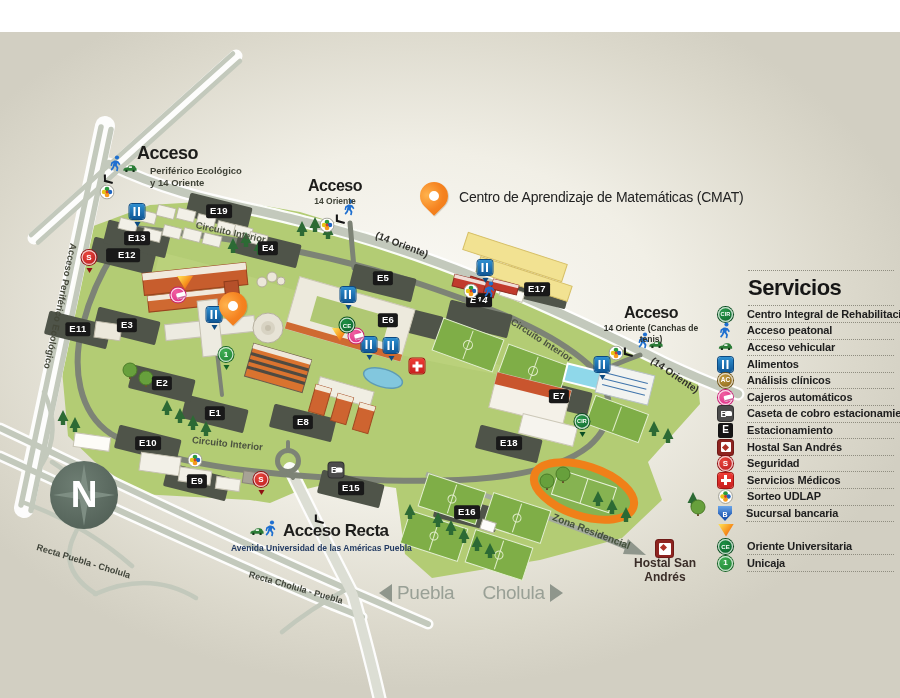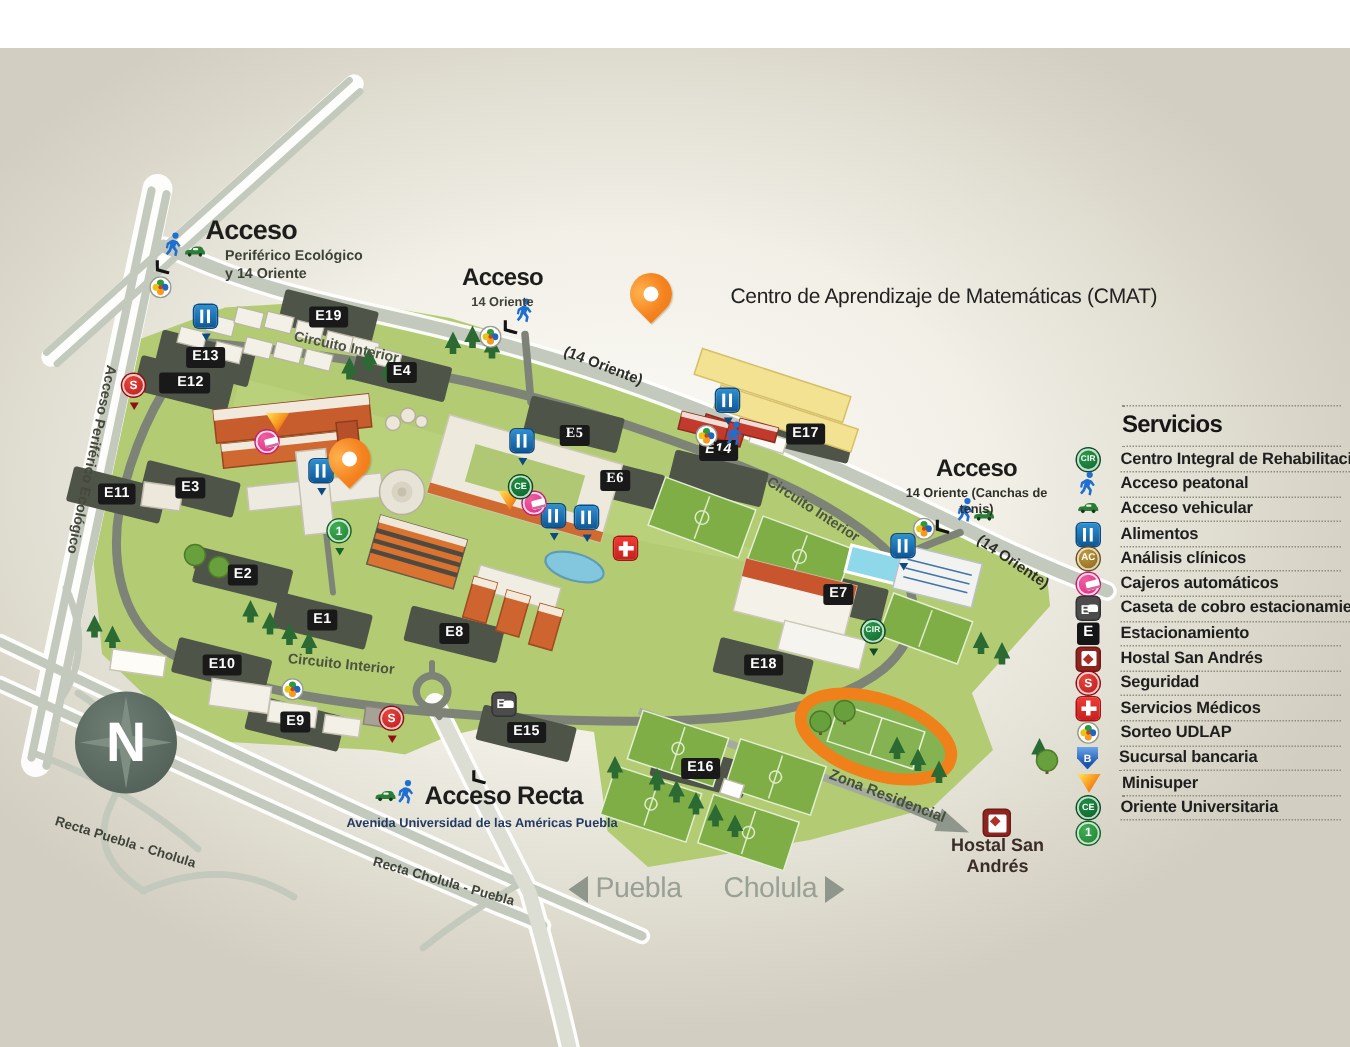--- a/index.html
+++ b/index.html
@@ -110,21 +110,21 @@
   .compass{position:absolute;z-index:3;left:50px;top:429px;width:68px;height:68px;}
   .compass .disc{position:absolute;inset:0;border-radius:50%;
     background:radial-gradient(circle at 40% 35%,#6e7e73,#4c5a51);}
   .compass .star{position:absolute;inset:3px;background:#7e8e83;
     clip-path:polygon(50% 0,57% 43%,100% 50%,57% 57%,50% 100%,43% 57%,0 50%,43% 43%);}
   .compass .n{position:absolute;inset:0;display:flex;align-items:center;justify-content:center;
     color:#fff;font-weight:800;font-size:37px;}
 
   
   .legend{position:absolute;z-index:6;left:718px;top:238px;width:176px;}
-  .legend-title{margin-left:30px;font-weight:700;font-size:16px;letter-spacing:-.5px;color:#161616;
+  .legend-title{margin-left:30px;font-weight:700;font-size:22px;letter-spacing:-.5px;color:#161616;
     border-top:1px dotted #8f8d80;border-bottom:1px dotted #8f8d80;padding:4px 0 4px 0;}
   .lrow{display:flex;align-items:center;height:16.6px;}
   .lrow .micon{margin-right:0;}
   .llab{flex:1;margin-left:14px;height:100%;display:flex;align-items:center;
     border-bottom:1px dotted #8f8d80;font-weight:600;font-size:11px;letter-spacing:-.15px;color:#1e1e1e;white-space:nowrap;}
 </style>
 </head>
 <body>
 
 <div class="stage">
@@ -423,21 +423,21 @@
       <div>Periférico Ecológico</div>
       <div>y 14 Oriente</div>
     </div>
   </div>
 
   <div class="ann ann-acc14" style="left:300px;top:146px;">
     <div class="acc-title">Acceso</div>
     <div class="acc-sub">14 Oriente</div>
   </div>
 
-  <div class="ann ann-cmat" style="left:419px;top:147px;gap:28px;">
+  <div class="ann ann-cmat" style="left:419px;top:147px;">
     <div style="position:relative;width:30px;height:44px;">
       <div class="pinwrap" style="left:15px;top:44px;">
           <div class="bigpin"></div>
         </div>
     </div>
     <div class="cmat-label">Centro de Aprendizaje de Matemáticas (CMAT)</div>
   </div>
 
   <div class="ann ann-canchas" style="left:592px;top:273px;">
     <div class="acc-title">Acceso</div>
@@ -537,39 +537,39 @@
             </svg>
           </span>
           <span class="llab">Sorteo UDLAP</span>
         </div>
         <div class="lrow">
           <span class="micon i-banco glyph-after"></span>
           <span class="llab">Sucursal bancaria</span>
         </div>
         <div class="lrow">
           <span class="micon i-minisuper"></span>
-          <span class="llab">Minisuper</span>
         </div>
         <div class="lrow">
           <span class="micon i-tienda glyph-after"></span>
           <span class="llab">Oriente Universitaria</span>
         </div>
         <div class="lrow">
           <span class="micon i-unicaja glyph-after"></span>
+          <span class="llab">Unicaja</span>
         </div>
       </div>
   </div>
 
   <div id="overlay-root">
       <div class="ebadge" style="left: 215px; top: 381px;">E1</div>
       <div class="ebadge" style="left: 162px; top: 351px;">E2</div>
       <div class="ebadge" style="left: 127px; top: 293px;">E3</div>
       <div class="ebadge" style="left: 268px; top: 216px;">E4</div>
-      <div class="ebadge" style="left: 383px; top: 258px; font-family: Liberation Serif, serif;">E5</div>
-      <div class="ebadge" style="left: 410px; top: 288px; font-family: Liberation Serif, serif;">E6</div>
+      <div class="ebadge" style="left: 383px; top: 246px;">E5</div>
+      <div class="ebadge" style="left: 388px; top: 288px;">E6</div>
       <div class="ebadge" style="left: 559px; top: 364px;">E7</div>
       <div class="ebadge" style="left: 303px; top: 390px;">E8</div>
       <div class="ebadge" style="left: 197px; top: 449px;">E9</div>
       <div class="ebadge" style="left: 148px; top: 411px;">E10</div>
       <div class="ebadge" style="left: 78px; top: 297px;">E11</div>
       <div class="ebadge" style="left: 123px; top: 223px; padding-left: 12px;">E12</div>
       <div class="ebadge" style="left: 137px; top: 206px;">E13</div>
       <div class="ebadge" style="left: 479px; top: 268px; font-style: italic;">E14</div>
       <div class="ebadge" style="left: 351px; top: 456px;">E15</div>
       <div class="ebadge" style="left: 467px; top: 480px; text-align: center;">E16</div>

